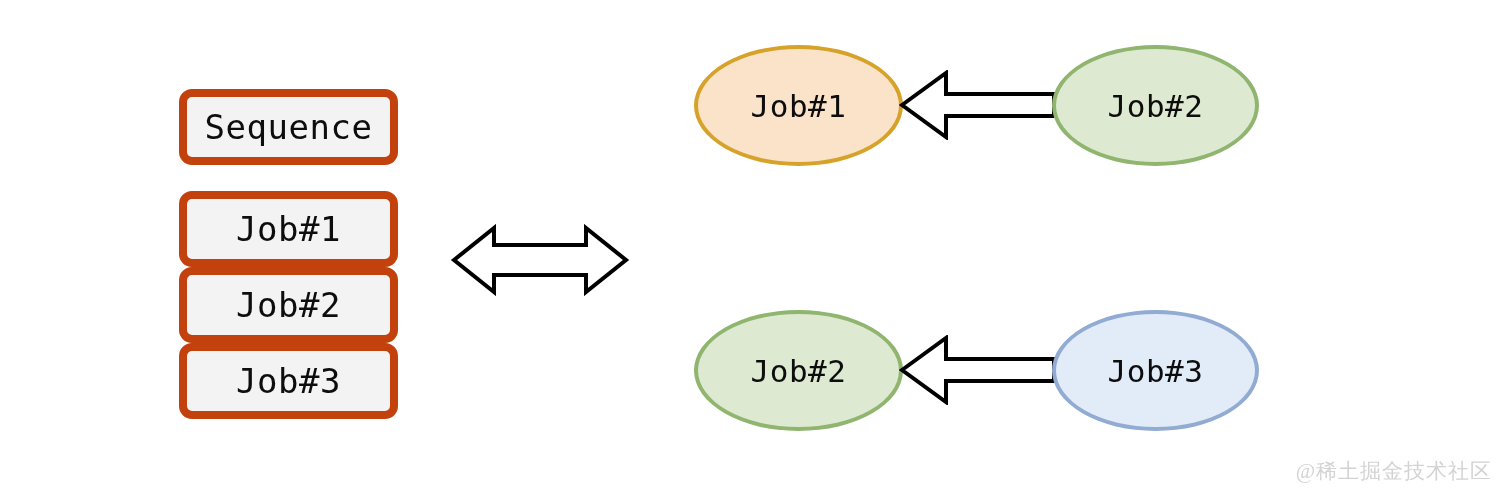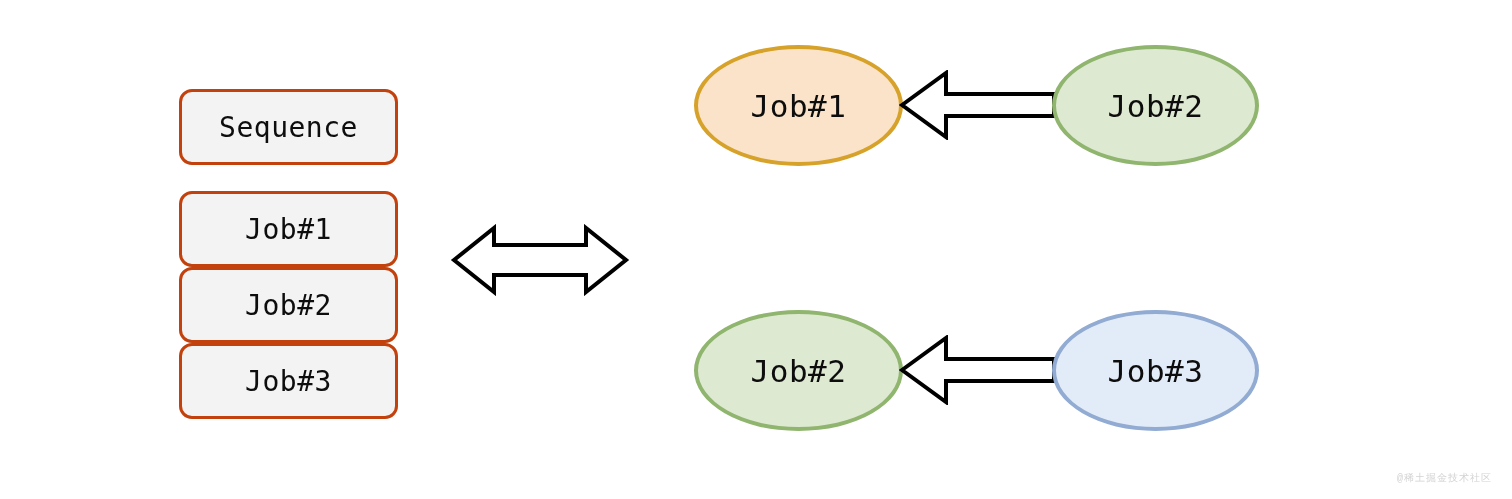--- a/index.html
+++ b/index.html
@@ -21,28 +21,28 @@
     inset: 0;
     width: 1512px;
     height: 499px;
   }
 
   
   .stack-box {
     position: absolute;
     box-sizing: border-box;
     background: #f3f3f3;
-    border: 3px solid #c2410c;
+    border: 8px solid #c2410c;
     border-radius: 13px;
     display: flex;
     align-items: center;
     justify-content: center;
     color: #0d0d0d;
     font-family: "DejaVu Sans Mono", monospace;
-    font-size: 28px;
+    font-size: 34px;
     letter-spacing: 0.5px;
     white-space: nowrap;
   }
   .box-sequence { left: 179px; top: 89px;  width: 219px; height: 76px; }
   .box-job1     { left: 179px; top: 191px; width: 219px; height: 76px; }
   .box-job2     { left: 179px; top: 267px; width: 219px; height: 76px; }
   .box-job3     { left: 179px; top: 343px; width: 219px; height: 76px; }
 
   
   .double-arrow {
@@ -95,22 +95,22 @@
   }
   .arrow-top { left: 899px; top: 70px; }
   .arrow-bot { left: 899px; top: 335px; }
 
   
   .watermark {
     position: absolute;
     right: 20px;
     bottom: 14px;
     color: #d3d3d3;
-    font-family: Liberation Mono, monospace;
-    font-size: 10px;
+    font-family: Liberation Serif, serif;
+    font-size: 21px;
     letter-spacing: 1px;
     user-select: none;
   }
 </style>
 </head>
 <body>
 
 <div id="canvas">
 
   <div class="stack-box box-sequence">Sequence</div>

